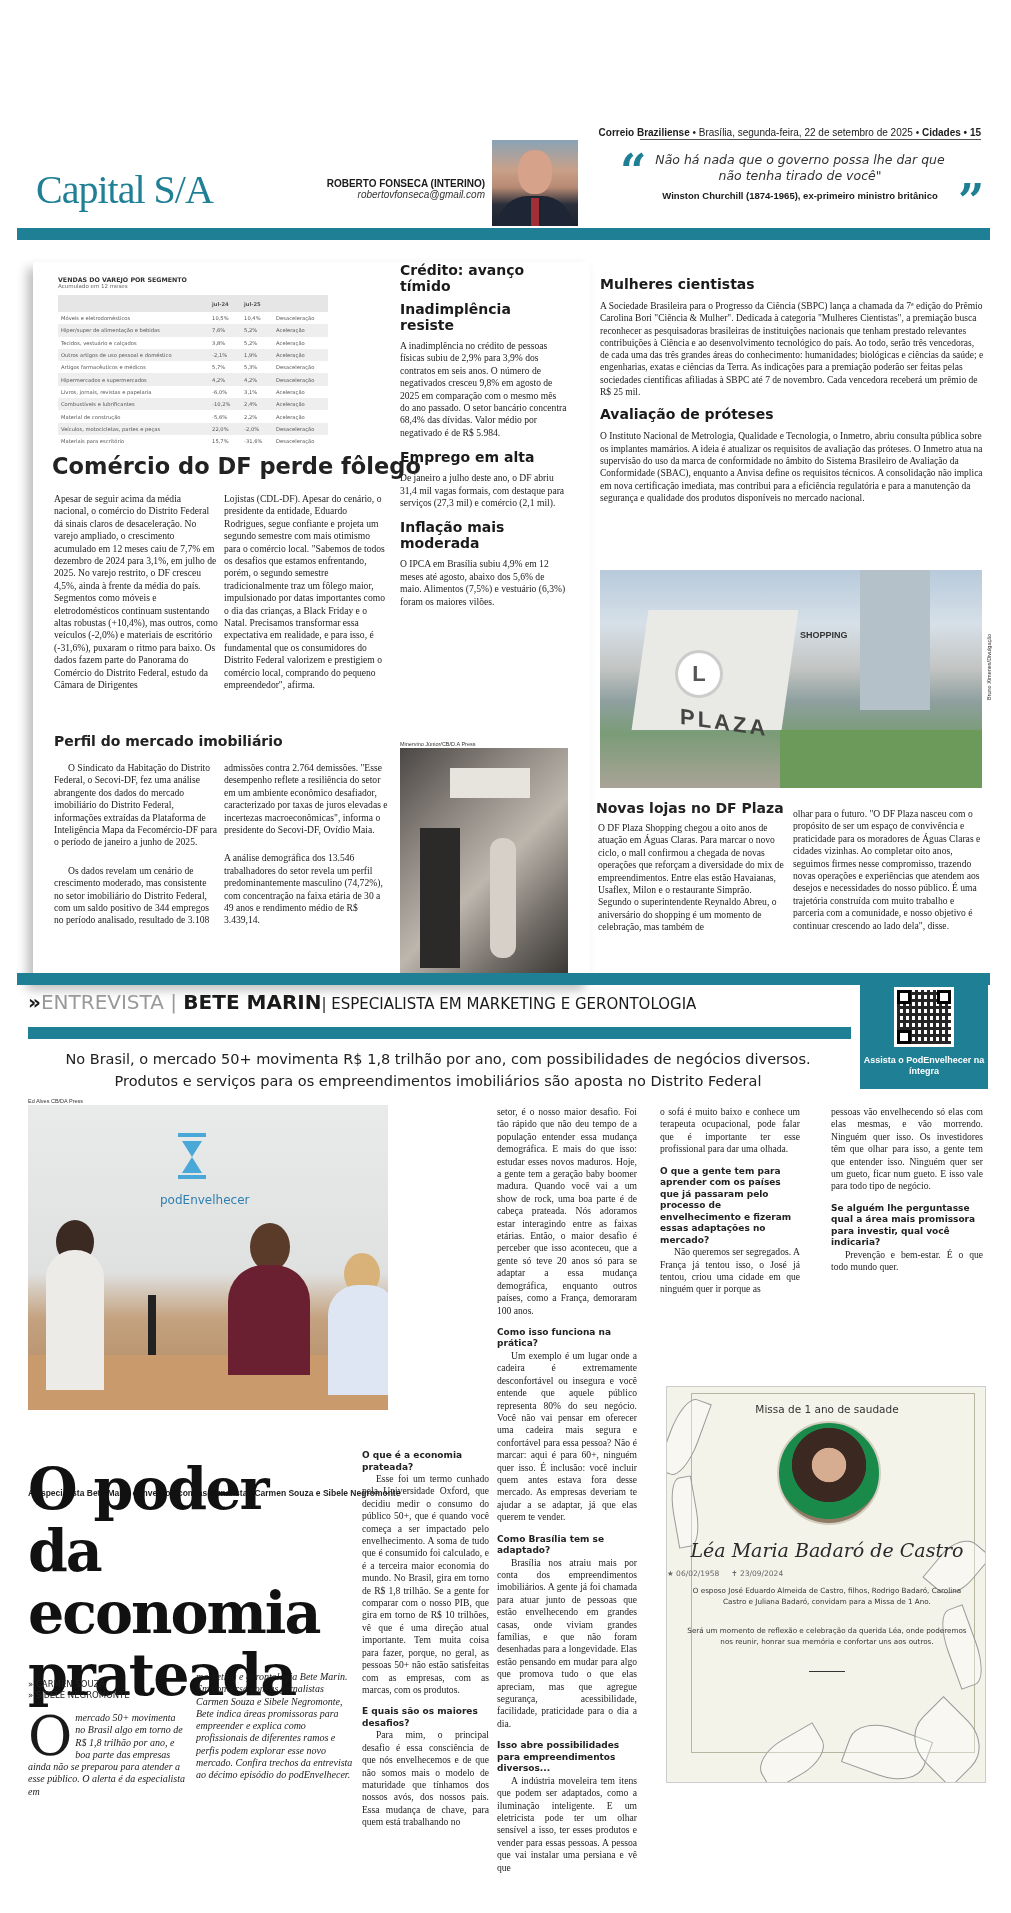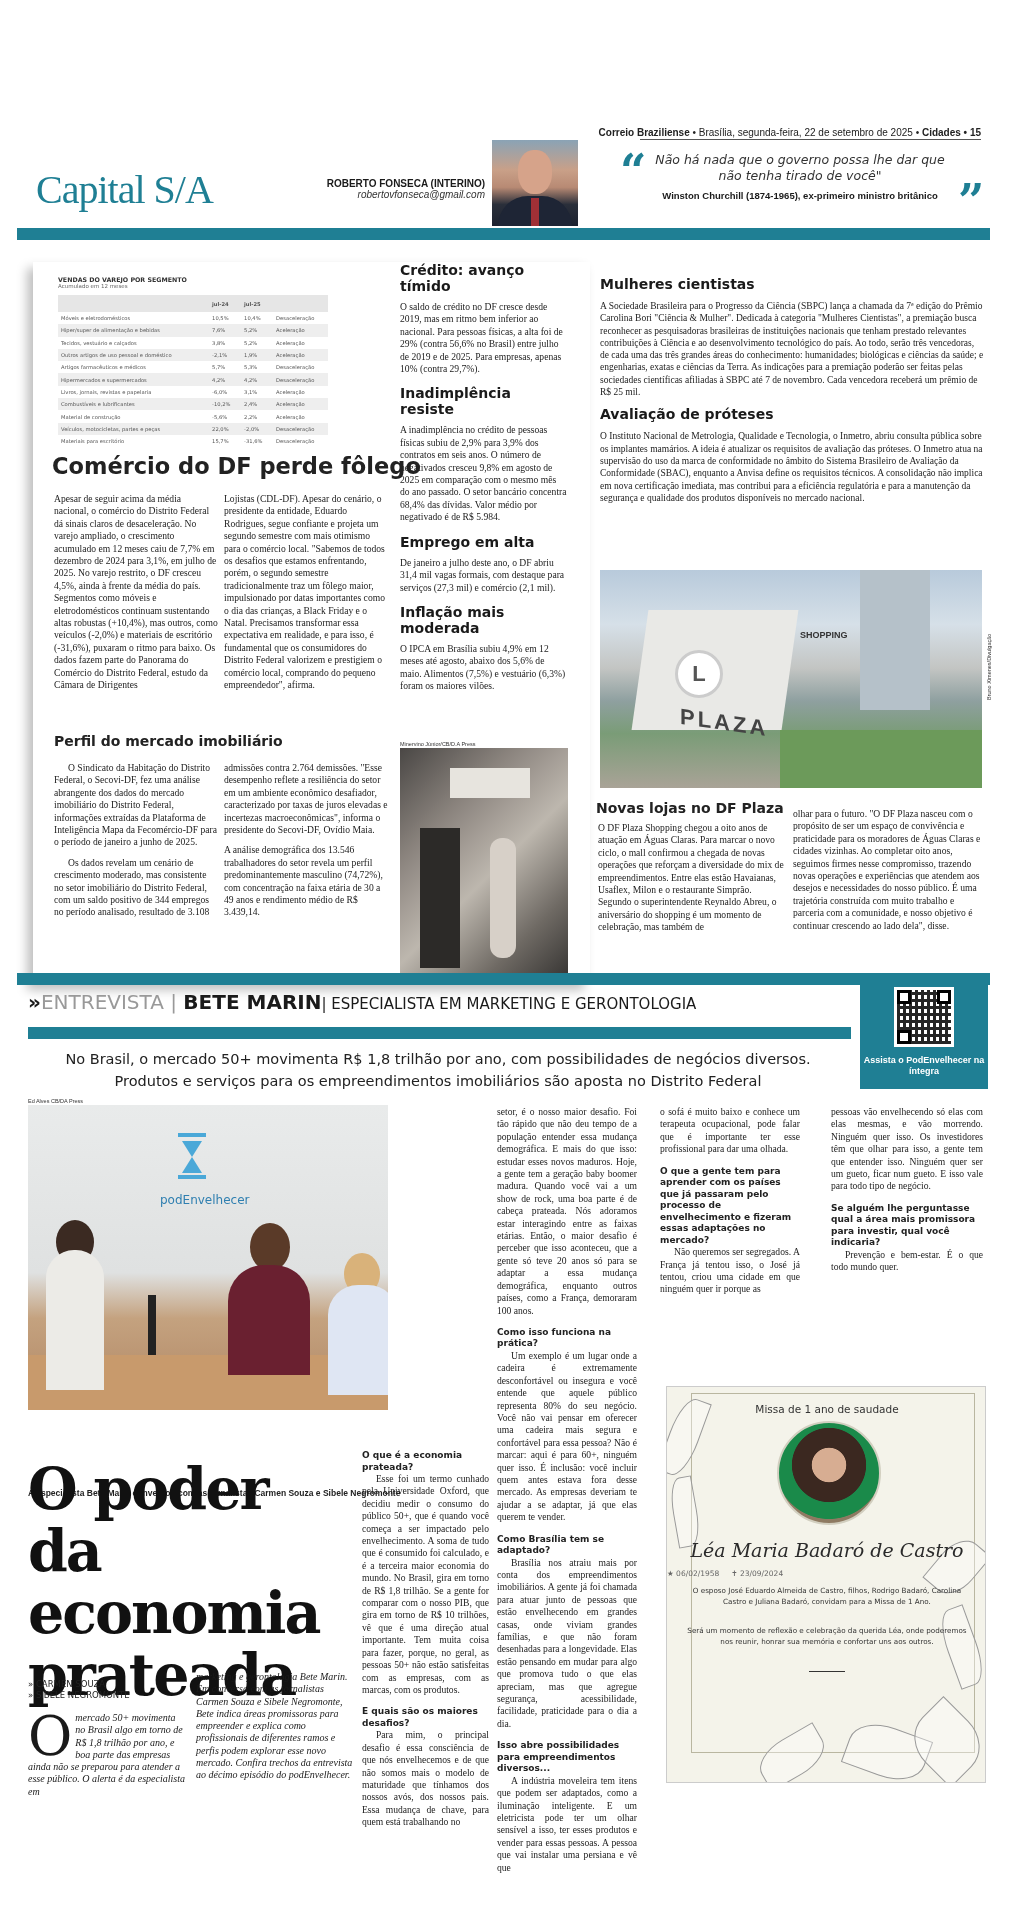--- a/index.html
+++ b/index.html
@@ -4,21 +4,21 @@
 <style>
   * { box-sizing: border-box; margin: 0; padding: 0; }
   html, body { width: 1011px; height: 1913px; background: #ffffff; overflow: hidden; }
   body { position: relative; font-family: "DejaVu Serif", serif; color: #1a1a1a; }
   .abs { position: absolute; }
   .body-text { font-family: "Liberation Serif", serif; font-size: 9.6px; line-height: 12.4px; color: #222; text-align: left; }
   .teal { background: #1f7f94; }
   .h-sec { font-family: "DejaVu Sans", sans-serif; font-weight: bold; color: #222; }
   .qhead { font-family: "DejaVu Sans", sans-serif; font-weight: bold; font-size: 9px; line-height: 11.5px; color: #222; margin-top: 10px; }
   .indent { text-indent: 14px; }
-  p + p { margin-top: 8px; }
+  p + p { margin-top: 16px; }
 
   
   #masthead-rule { left: 640px; top: 139px; width: 341px; height: 1px; background: #555; }
   #masthead { right: 30px; top: 127px; font-size: 10px; font-family: "Liberation Sans", sans-serif; color: #222; white-space: nowrap; }
   #masthead b { font-weight: bold; }
   #section-title { left: 36px; top: 166px; font-family: "Liberation Serif", serif; font-size: 40px; color: #1f7f94; letter-spacing: -1px; }
   #columnist { left: 295px; top: 178px; text-align: right; width: 190px; }
   #columnist .name { font-family: "Liberation Sans", sans-serif; font-weight: bold; font-size: 10px; }
   #columnist .email { font-family: "Liberation Sans", sans-serif; font-style: italic; font-size: 10px; color: #333; }
   #columnist-photo { left: 492px; top: 140px; width: 86px; height: 86px; background: linear-gradient(180deg, #8aa3b5 0%, #c9a088 35%, #b88a74 55%, #2a2f3a 75%, #1c2230 100%); overflow: hidden; }
@@ -253,21 +253,20 @@
   <p class="body-text indent">O Sindicato da Habitação do Distrito Federal, o Secovi-DF, fez uma análise abrangente dos dados do mercado imobiliário do Distrito Federal, informações extraídas da Plataforma de Inteligência Mapa da Fecomércio-DF para o período de janeiro a junho de 2025.</p>
   <p class="body-text indent">Os dados revelam um cenário de crescimento moderado, mas consistente no setor imobiliário do Distrito Federal, com um saldo positivo de 344 empregos no período analisado, resultado de 3.108</p>
 </div>
 <div class="abs" id="col4">
   <p class="body-text">admissões contra 2.764 demissões. "Esse desempenho reflete a resiliência do setor em um ambiente econômico desafiador, caracterizado por taxas de juros elevadas e incertezas macroeconômicas", informa o presidente do Secovi-DF, Ovídio Maia.</p>
   <p class="body-text">A análise demográfica dos 13.546 trabalhadores do setor revela um perfil predominantemente masculino (74,72%), com concentração na faixa etária de 30 a 49 anos e rendimento médio de R$ 3.439,14.</p>
 </div>
 
 <div class="abs" id="mid-col">
   <div class="mid-h">Crédito: avanço tímido</div>
-  <p class="body-text mid-p">O saldo de crédito no DF cresce desde 2019, mas em ritmo bem inferior ao nacional. Para pessoas físicas, a alta foi de 29% (contra 56,6% no Brasil) entre julho de 2019 e de 2025. Para empresas, apenas 10% (contra 29,7%).</p>
   <div class="mid-h">Inadimplência resiste</div>
   <p class="body-text mid-p">A inadimplência no crédito de pessoas físicas subiu de 2,9% para 3,9% dos contratos em seis anos. O número de negativados cresceu 9,8% em agosto de 2025 em comparação com o mesmo mês do ano passado. O setor bancário concentra 68,4% das dívidas. Valor médio por negativado é de R$ 5.984.</p>
   <div class="mid-h">Emprego em alta</div>
   <p class="body-text mid-p">De janeiro a julho deste ano, o DF abriu 31,4 mil vagas formais, com destaque para serviços (27,3 mil) e comércio (2,1 mil).</p>
   <div class="mid-h">Inflação mais moderada</div>
   <p class="body-text mid-p">O IPCA em Brasília subiu 4,9% em 12 meses até agosto, abaixo dos 5,6% de maio. Alimentos (7,5%) e vestuário (6,3%) foram os maiores vilões.</p>
 </div>
 <div class="abs" id="photo-credit-mid">Minervino Júnior/CB/D.A Press</div>
 <div class="abs" id="mid-photo">
   <div class="fig2"></div>

